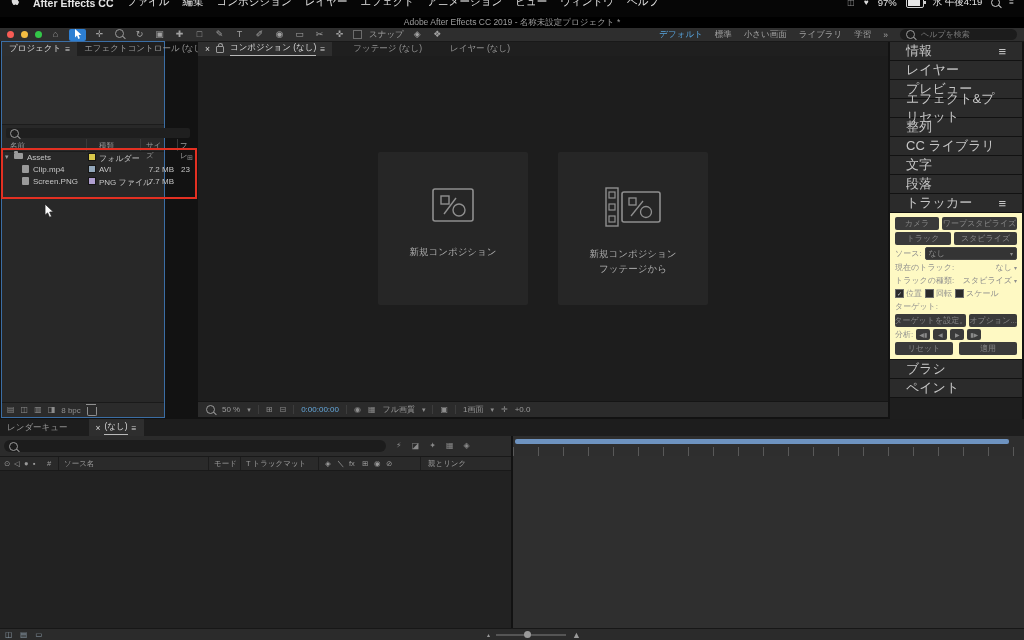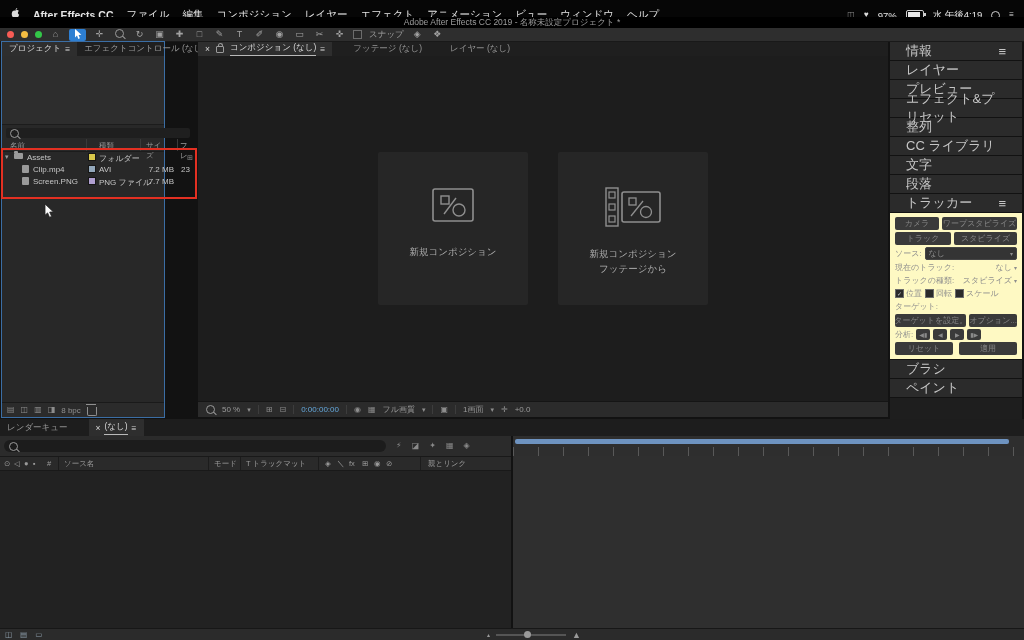--- a/index.html
+++ b/index.html
@@ -1,21 +1,21 @@
 <!DOCTYPE html>
 <html><head>
 <meta charset="utf-8">
 <style>
   html,body{margin:0;padding:0;background:#000;}
   .screen{position:relative;width:1024px;height:640px;background:#121212;overflow:hidden;
           font-family:"Liberation Sans","DejaVu Sans",sans-serif;color:#c4c4c4;}
   .abs{position:absolute;}
   
   .menubar{position:absolute;left:0;top:0;width:1024px;height:17px;background:#060606;
-           display:flex;align-items:center;gap:13px;padding:15px 10px;box-sizing:border-box;
+           display:flex;align-items:flex-end;gap:13px;padding:8px 10px;box-sizing:border-box;
            font-size:10.5px;color:#e6e6e6;}
   .menubar .appname{font-weight:bold;}
   .m-right{margin-left:auto;display:flex;align-items:center;gap:9px;font-size:9.5px;}
   .batt{width:16px;height:8px;border:1px solid #cfcfcf;border-radius:2px;position:relative;}
   .batt::before{content:"";position:absolute;left:1px;top:1px;bottom:1px;width:12px;background:#e8e8e8;}
   .batt::after{content:"";position:absolute;right:-3px;top:2px;width:2px;height:3px;background:#cfcfcf;}
   .mag{width:7px;height:7px;border:1px solid #9a9a9a;border-radius:50%;position:relative;flex:0 0 auto;}
   .mag::after{content:"";position:absolute;width:4px;height:1px;background:#9a9a9a;right:-3px;bottom:-1px;transform:rotate(45deg);}
   .mag.lite{border-color:#cfcfcf;}
   .mag.lite::after{background:#cfcfcf;}
@@ -174,20 +174,32 @@
     <span class="tool">T</span>
     <span class="tool">✐</span>
     <span class="tool">◉</span>
     <span class="tool">▭</span>
     <span class="tool">✂</span>
     <span class="tool">✜</span>
     <span class="cb"></span>
     <span style="font-size:8.5px">スナップ</span>
     <span class="tool">◈</span>
     <span class="tool">❖</span>
+    <span class="ws-group">
+      <span class="ws active">デフォルト</span>
+      <span class="ws">標準</span>
+      <span class="ws">小さい画面</span>
+      <span class="ws">ライブラリ</span>
+      <span class="ws">学習</span>
+      <span class="ws">»</span>
+      <span class="sfield">
+        <span class="mag"></span>
+        <input placeholder="ヘルプを検索" style="">
+      </span>
+    </span>
   </div>
 
   <div class="panel project">
     <div class="tabbar">
       <span class="tab active">
         <span>プロジェクト</span>
         <span>≡</span>
       </span>
       <span class="tab">
         <span>エフェクトコントロール (なし</span>

